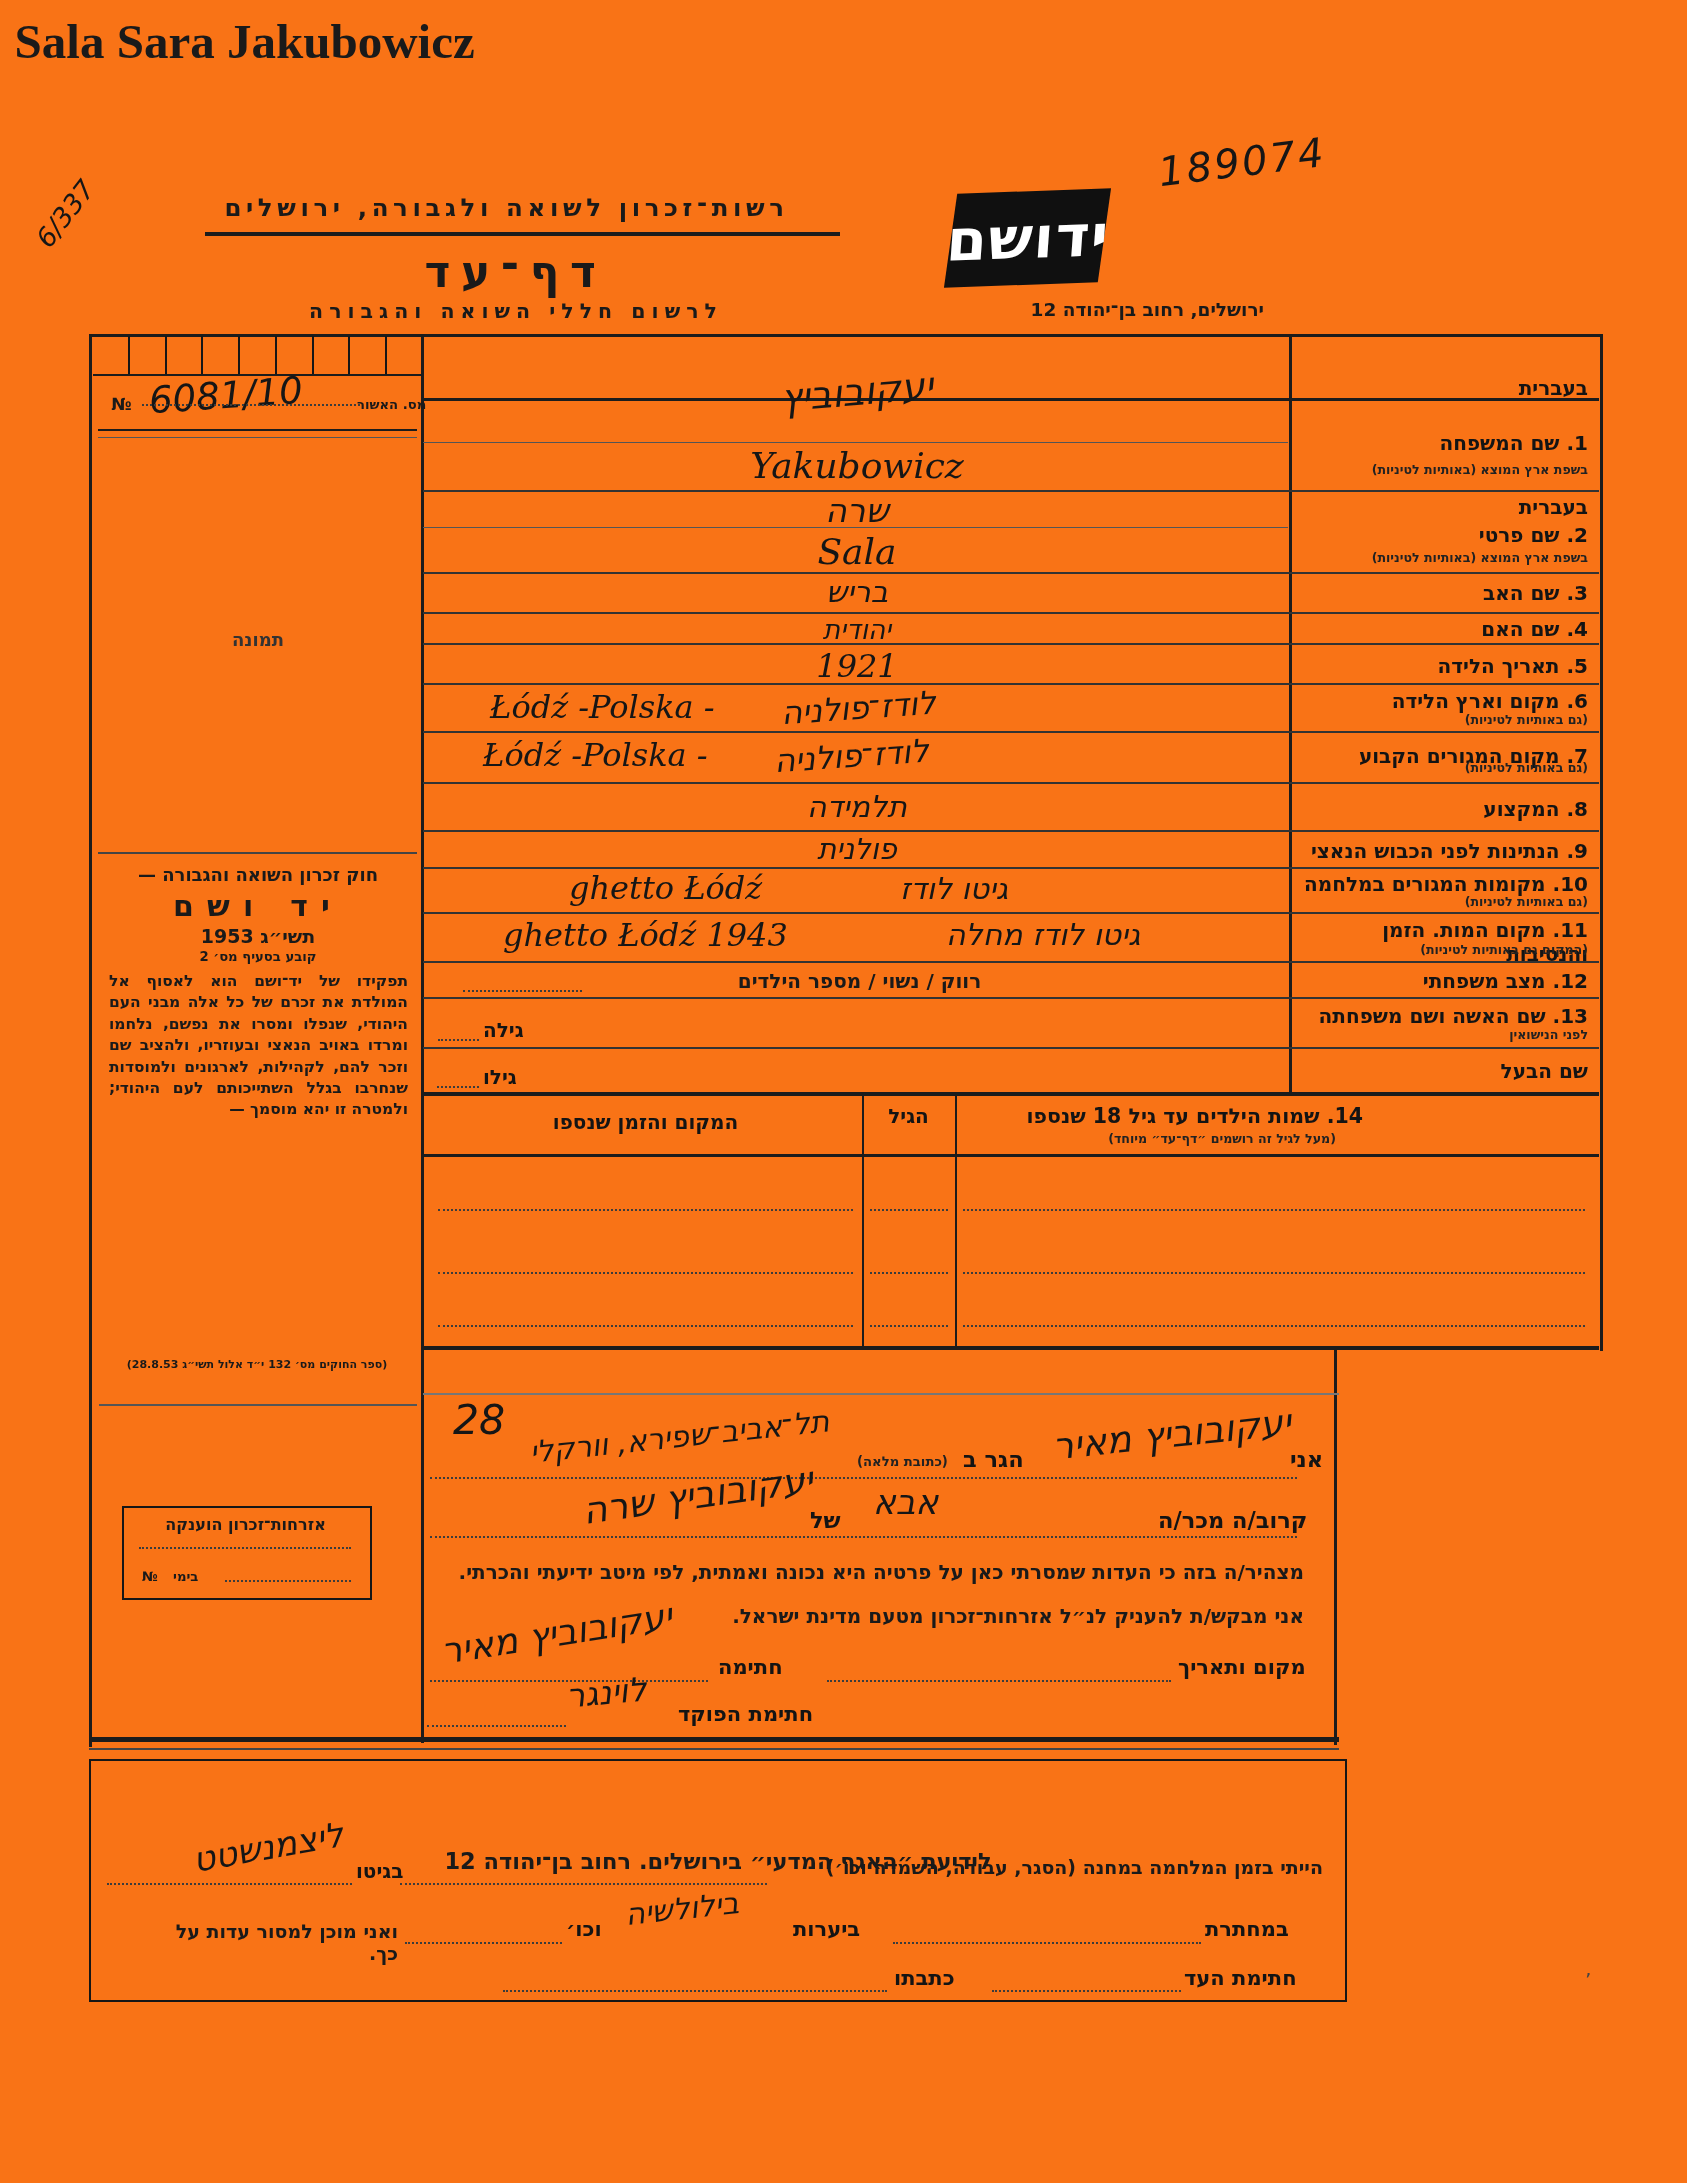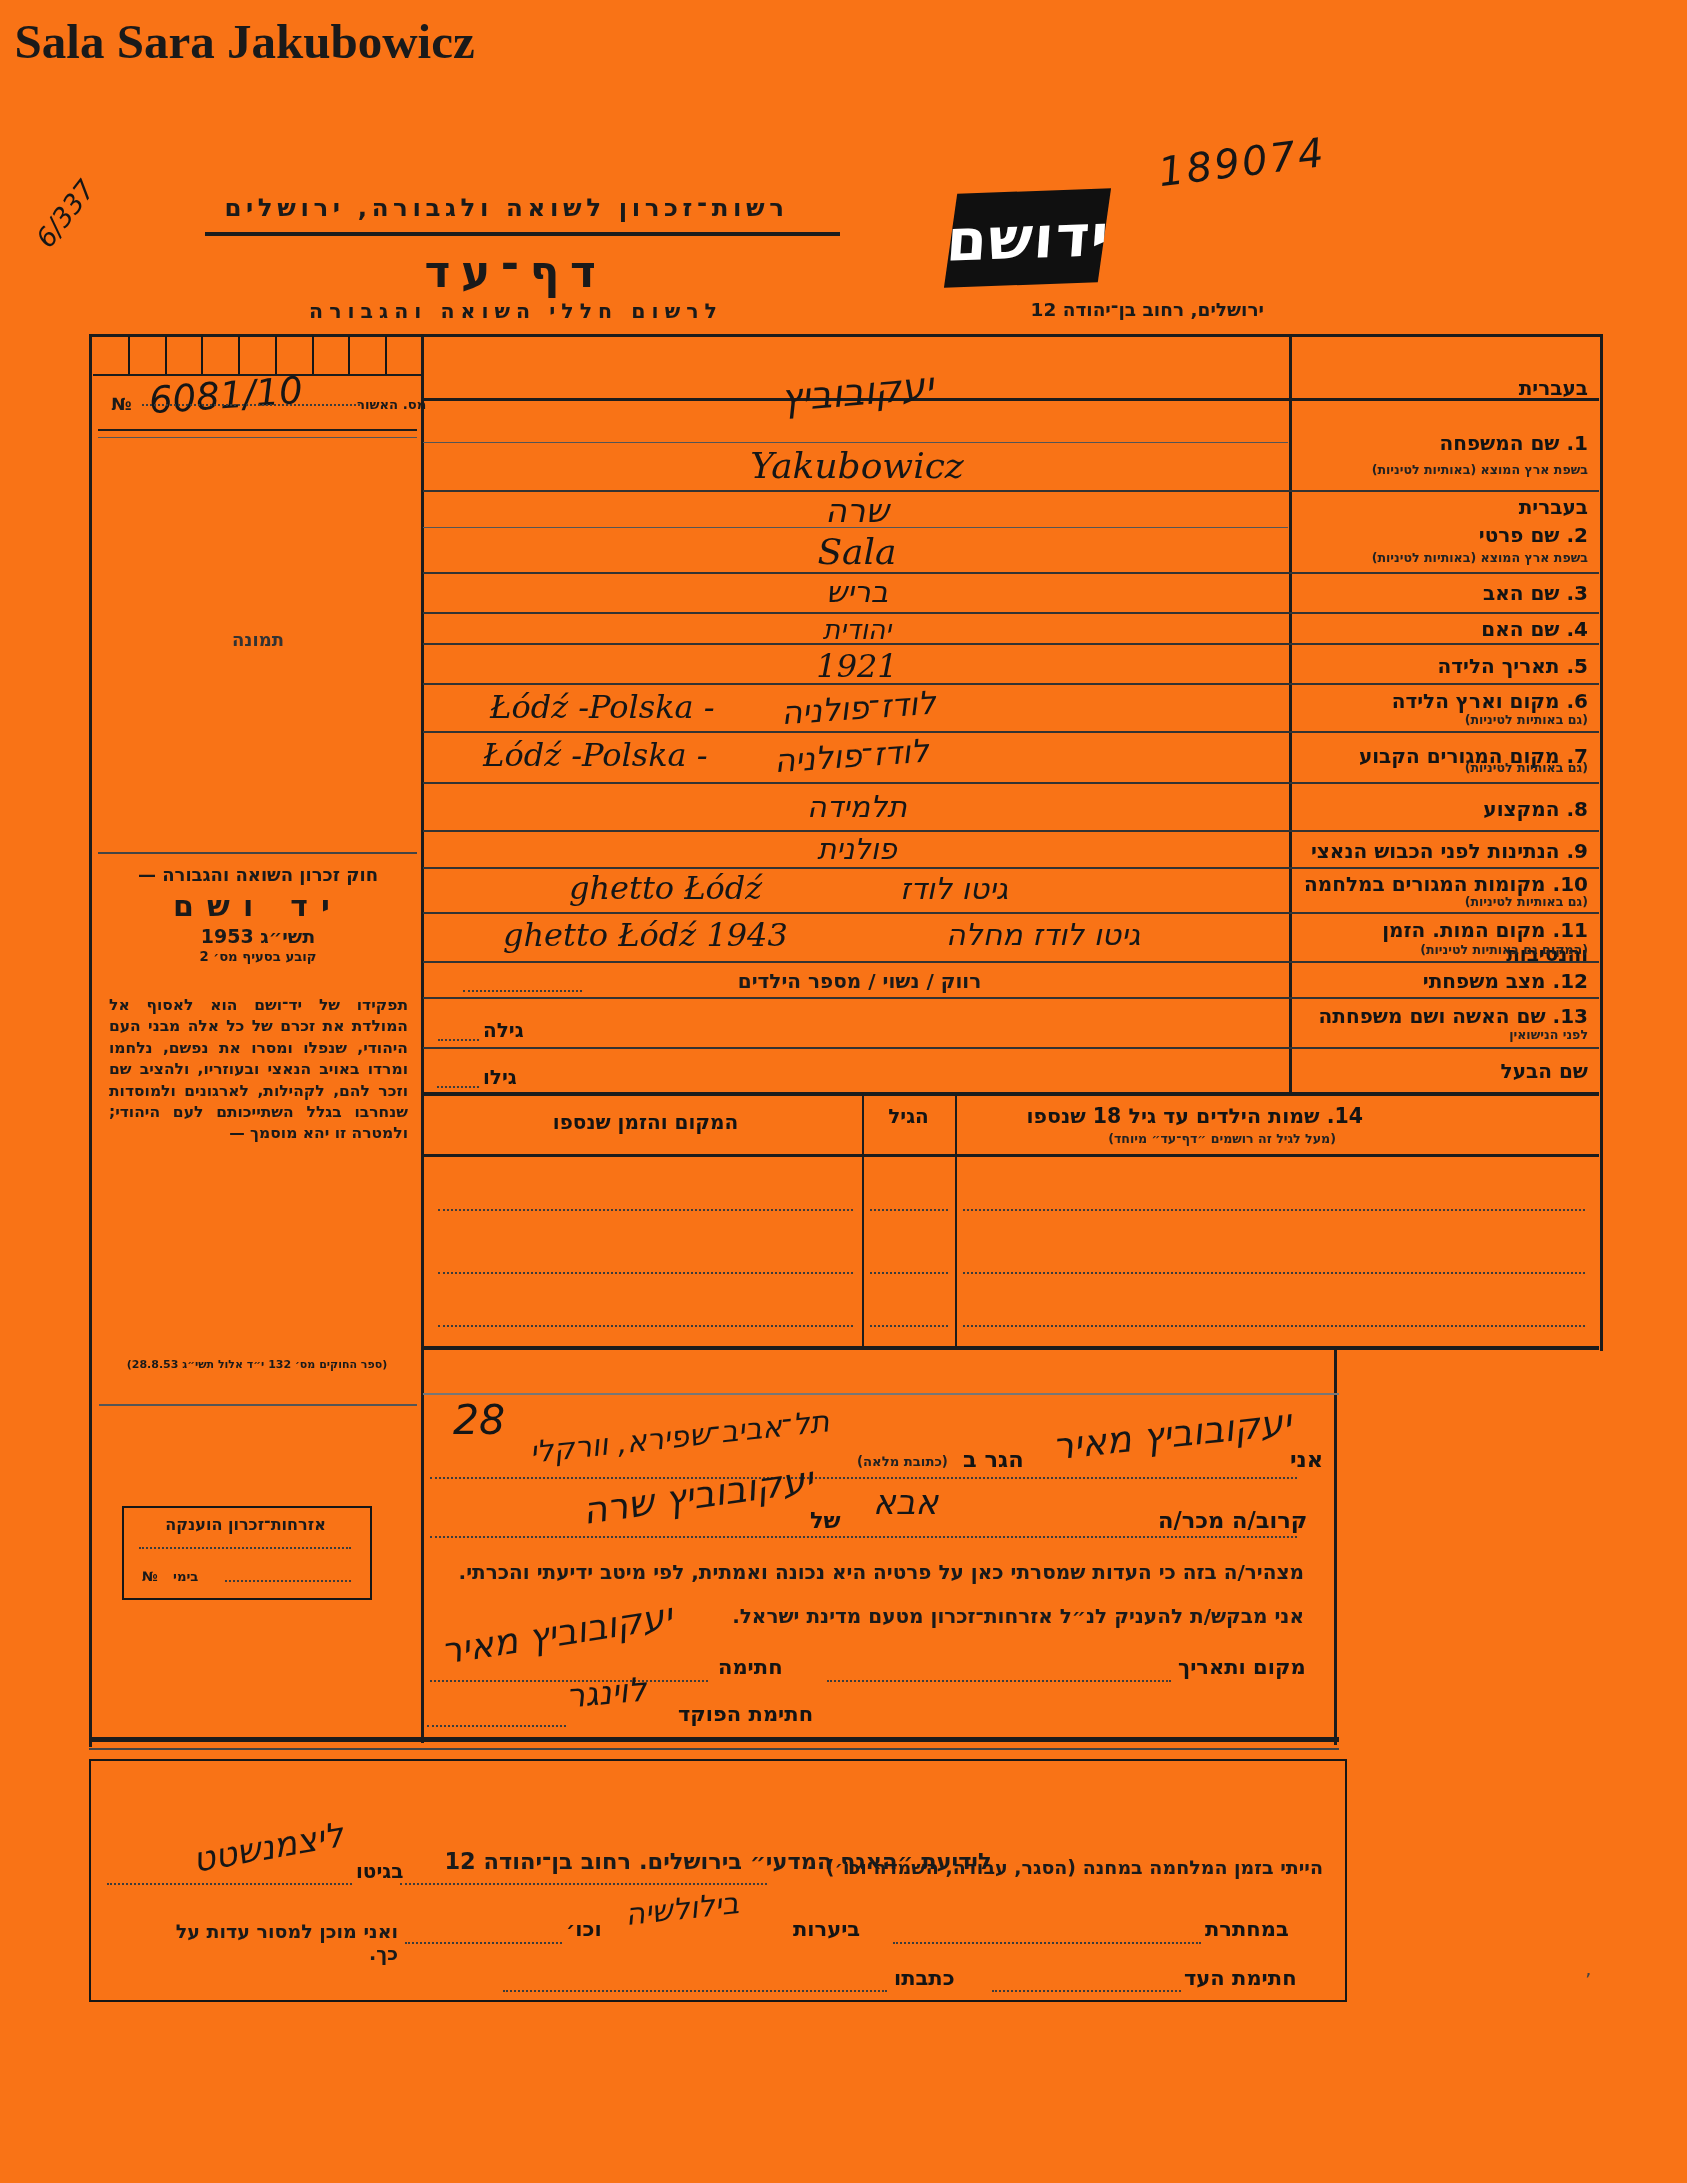--- a/index.html
+++ b/index.html
@@ -97,21 +97,21 @@
   <i class="ln" style="left:98px;top:429px;width:319px;height:2px;"></i>
   <i class="ln" style="left:98px;top:437px;width:319px;height:1.3px;background:#555;"></i>
 
   <div class="abs rtl ctr" style="left:99px;top:629px;width:318px;font-size:18px;font-weight:700;color:#333;">תמונה</div>
   <i class="ln" style="left:98px;top:852px;width:319px;height:2px;background:#444;"></i>
 
   <div class="abs rtl ctr" style="left:106px;top:864px;width:304px;font-size:18px;font-weight:700;">חוק זכרון השואה והגבורה —</div>
   <div class="abs rtl ctr" style="left:106px;top:888px;width:304px;font-size:30px;font-weight:900;letter-spacing:13.2px;">יד ושם</div>
   <div class="abs rtl ctr" style="left:106px;top:925px;width:304px;font-size:19px;font-weight:700;">תשי״ג 1953</div>
   <div class="abs rtl ctr" style="left:106px;top:949px;width:304px;font-size:13.2px;font-weight:700;">קובע בסעיף מס׳ 2</div>
-  <div class="abs rtl" style="left:109px;top:971px;width:299px;font-size:15.5px;font-weight:700;line-height:1.38;text-align:justify;margin-top:24px;">תפקידו של יד־ושם הוא לאסוף אל המולדת את זכרם של כל אלה מבני העם היהודי, שנפלו ומסרו את נפשם, נלחמו ומרדו באויב הנאצי ובעוזריו, ולהציב שם וזכר להם, לקהילות, לארגונים ולמוסדות שנחרבו בגלל השתייכותם לעם היהודי; ולמטרה זו יהא מוסמך —</div>
+  <div class="abs rtl" style="left:109px;top:971px;width:299px;font-size:15.5px;font-weight:700;line-height:1.38;text-align:justify;">תפקידו של יד־ושם הוא לאסוף אל המולדת את זכרם של כל אלה מבני העם היהודי, שנפלו ומסרו את נפשם, נלחמו ומרדו באויב הנאצי ובעוזריו, ולהציב שם וזכר להם, לקהילות, לארגונים ולמוסדות שנחרבו בגלל השתייכותם לעם היהודי; ולמטרה זו יהא מוסמך —</div>
   <div class="abs rtl ctr" style="left:99px;top:1358px;width:316px;font-size:11px;font-weight:700;">(ספר החוקים מס׳ 132 י״ד אלול תשי״ג 28.8.53)</div>
   <i class="ln" style="left:99px;top:1404px;width:318px;height:2px;background:#555;"></i>
 
   <div class="boxed" style="left:122px;top:1506px;width:246px;height:90px;"></div>
   <div class="abs rtl ctr" style="left:129px;top:1515px;width:233px;font-size:16px;font-weight:700;">אזרחות־זכרון הוענקה</div>
   <div class="dots" style="left:139px;top:1547px;width:212px;"></div>
   <div class="abs" style="left:142px;top:1569px;font-size:13.2px;font-weight:700;">№</div>
   <div class="abs rtl" style="left:173px;top:1569px;font-size:13.2px;font-weight:700;">בימי</div>
   <div class="dots" style="left:225px;top:1580px;width:126px;"></div>
 

